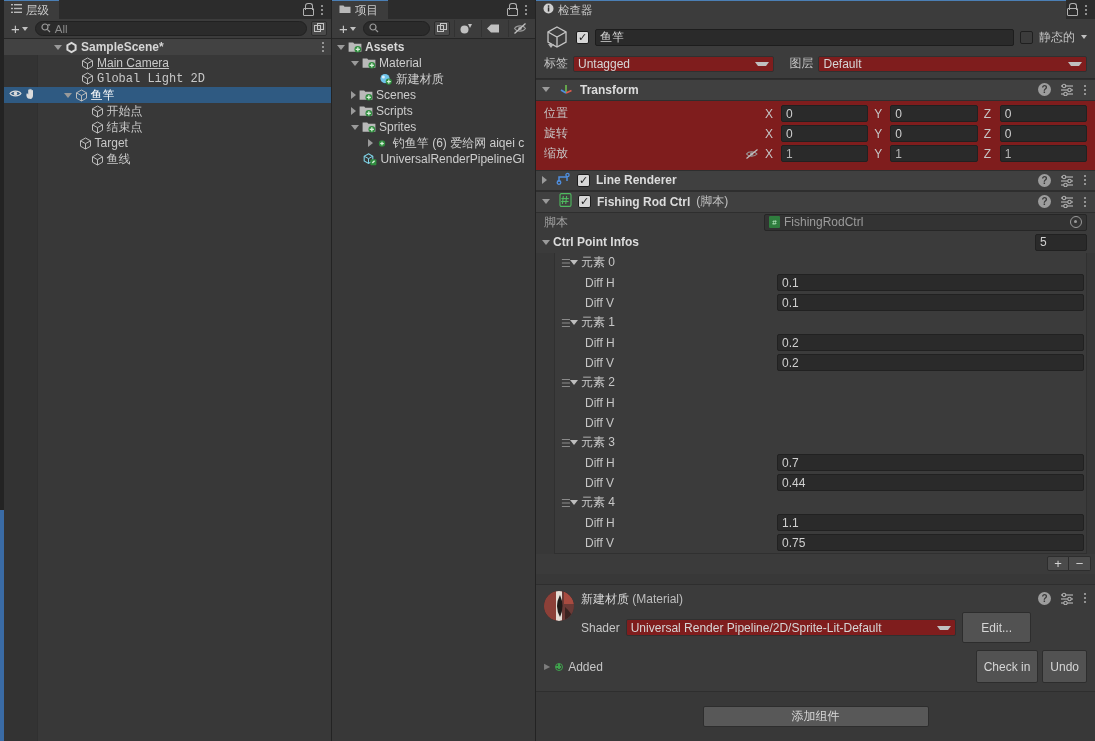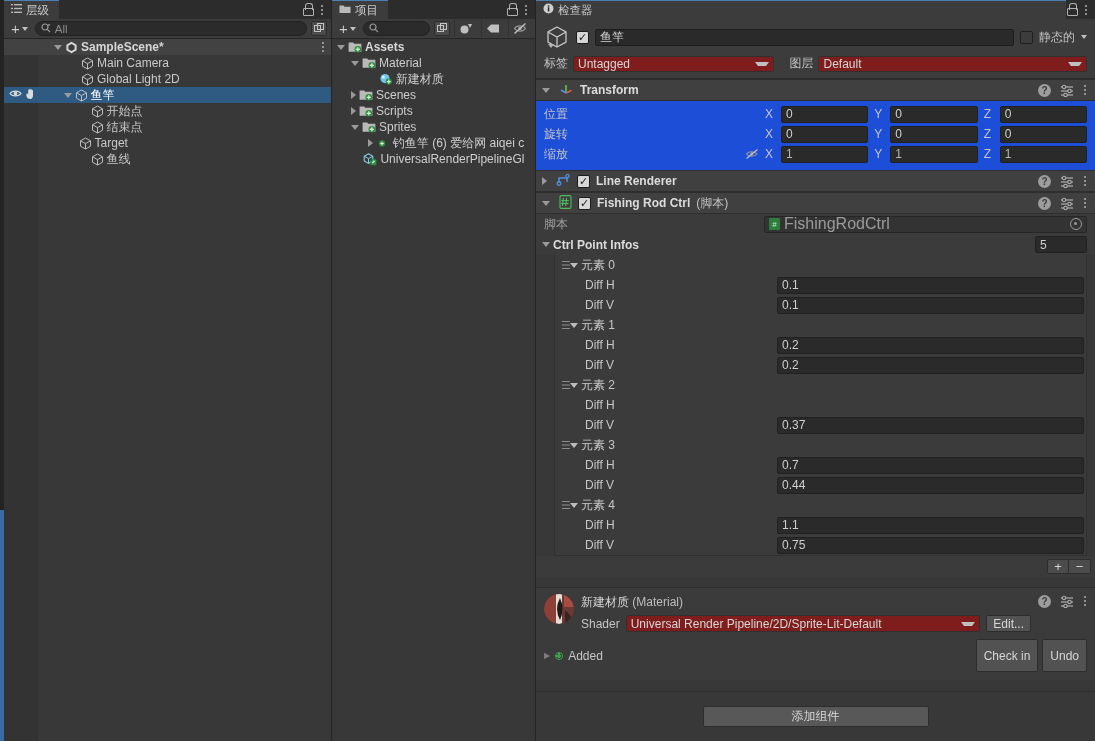--- a/index.html
+++ b/index.html
@@ -96,33 +96,33 @@
   .dropdown { height: 16px; background: #7f1d1d; border: 1px solid #303030; border-radius: 2px; display: flex; align-items: center; padding: 0 4px; color: #d6d6d6; font-size: 12px; position: relative; cursor: pointer; min-width: 0; }
   .dropdown .dd-caret { margin-left: auto; padding-left: 8px; }
 
   .comp-header { height: 22px; background: #404040; border-top: 1px solid #2e2e2e; border-bottom: 1px solid #2e2e2e; display: flex; align-items: center; gap: 6px; padding: 0 8px 0 6px; }
   .comp-title { font-weight: bold; font-size: 12px; color: #dcdcdc; }
   .comp-sub { font-size: 12px; color: #c2c2c2; font-weight: normal; }
   .comp-icons { margin-left: auto; display: flex; align-items: center; gap: 9px; }
   .q-ic { width: 13px; height: 13px; border-radius: 50%; background: #9d9d9d; color: #3a3a3a; font-size: 10px; font-weight: bold; display: flex; align-items: center; justify-content: center; cursor: pointer; }
   .pre-ic { width: 14px; height: 13px; cursor: pointer; }
 
-  .comp-body { background: #1d4ed8; padding: 3px 8px 6px 8px; }
+  .comp-body { background: #7f1d1d; padding: 3px 8px 6px 8px; }
   .xf-row { display: flex; align-items: center; height: 20px; }
   .xf-label { width: 200px; color: #c6c6c6; font-size: 12px; flex: 0 0 200px; }
   .xf-fields { flex: 1; display: flex; align-items: center; gap: 0; }
   .axis { width: 16px; text-align: left; color: #c6c6c6; font-size: 12px; padding-left: 6px; flex: 0 0 22px; }
   .num-field { flex: 1; height: 17px; background: #2a2a2a; border: 1px solid #212121; border-radius: 2px; display: flex; align-items: center; padding: 0 4px; color: #d0d0d0; font-size: 12px; min-width: 0; }
   .num-field.dim { color: #b6b6b6; }
   .link-ic { width: 15px; display: flex; align-items: center; justify-content: center; flex: 0 0 15px; }
 
   .script-row { display: flex; align-items: center; height: 20px; padding: 0 8px 0 8px; background: #3b3b3b; }
   .script-row .lb { width: 220px; color: #a0a0a0; font-size: 12px; flex: 0 0 220px; }
   .obj-field { flex: 1; height: 17px; background: #333333; border: 1px solid #262626; border-radius: 2px; display: flex; align-items: center; gap: 4px; padding: 0 4px; min-width: 0; }
-  .obj-field .txt { color: #9b9b9b; font-size: 16px; }
+  .obj-field .txt { color: #9b9b9b; font-size: 12px; }
   .obj-ic { width: 11px; height: 12px; background: #2f7d3e; border-radius: 1px; display: flex; align-items: center; justify-content: center; color: #bff0c8; font-size: 8px; flex: 0 0 11px; }
   .dot-btn { margin-left: auto; width: 12px; height: 12px; border: 1.5px solid #9a9a9a; border-radius: 50%; position: relative; flex: 0 0 12px; cursor: pointer; }
   .dot-btn::after { content: ""; position: absolute; left: 3px; top: 3px; width: 3px; height: 3px; background: #9a9a9a; border-radius: 50%; }
 
   .arr-header { display: flex; align-items: center; height: 21px; padding: 0 8px 0 6px; background: #3b3b3b; }
   .arr-header .ttl { font-weight: bold; font-size: 12px; color: #dcdcdc; }
   .size-field { width: 52px; height: 17px; background: #2a2a2a; border: 1px solid #212121; border-radius: 2px; display: flex; align-items: center; padding: 0 4px; color: #d0d0d0; font-size: 12px; margin-left: auto; flex: 0 0 52px; }
 
   .arr-box { margin: 0 8px 0 18px; border: 1px solid #303030; border-top: none; background: #3b3b3b; }
   .el-row { display: flex; align-items: center; height: 20px; padding-left: 6px; }
@@ -136,21 +136,21 @@
   .pm-btn.r { border-radius: 0 2px 2px 0; border-left: none; }
 
   .mat-sec { margin-top: 10px; border-top: 1px solid #2e2e2e; background: #3b3b3b; padding: 6px 8px 8px 8px; }
   .mat-row { display: flex; align-items: flex-start; gap: 7px; }
   .mat-thumb { width: 30px; height: 30px; border-radius: 50%; flex: 0 0 30px; overflow: hidden; background: #5a3030; }
   .mat-right { flex: 1; min-width: 0; }
   .mat-title { font-size: 12px; color: #bdbdbd; }
   .mat-title b { color: #d4d4d4; font-weight: normal; }
   .shader-row { display: flex; align-items: center; gap: 6px; margin-top: 4px; }
   .shader-lbl { color: #c6c6c6; font-size: 12px; }
-  .edit-btn { height: 17px; background: #525252; border: 1px solid #2d2d2d; border-radius: 2px; padding: 0 6px; display: flex; align-items: center; color: #d6d6d6; font-size: 12px; cursor: pointer; flex: 0 0 auto; }
+  .edit-btn { height: 31px; background: #525252; border: 1px solid #2d2d2d; border-radius: 2px; padding: 0 18px; display: flex; align-items: center; color: #d6d6d6; font-size: 12px; cursor: pointer; flex: 0 0 auto; }
   .added-row { display: flex; align-items: center; gap: 5px; margin-top: 7px; }
   .added-dot { width: 8px; height: 8px; border: 1.5px solid #3fa34d; border-radius: 50%; position: relative; flex: 0 0 8px; }
   .added-dot::after { content: ""; position: absolute; left: 1.5px; top: 0.3px; width: 2px; height: 5px; background: #3fa34d; }
   .added-dot::before { content: ""; position: absolute; left: 0; top: 2.2px; width: 5px; height: 2px; background: #3fa34d; }
   .added-txt { color: #c6c6c6; font-size: 12px; }
   .vc-btns { margin-left: auto; display: flex; gap: 4px; }
   .vc-btn { height: 33px; background: #525252; border: 1px solid #2d2d2d; border-radius: 2px; padding: 0 7px; display: flex; align-items: center; color: #d6d6d6; font-size: 12px; cursor: pointer; }
 
   .i-footer { margin-top: auto; background: #383838; border-top: 1px solid #2e2e2e; padding-top: 14px; padding-bottom: 14px; display: flex; justify-content: center; }
   .add-comp { width: 226px; height: 21px; background: #585858; border: 1px solid #2d2d2d; border-radius: 2px; display: flex; align-items: center; justify-content: center; color: #d8d8d8; font-size: 12px; cursor: pointer; }
@@ -225,31 +225,31 @@
                 </svg></span>
               <span class="lbl">SampleScene*</span>
             </div>
             <span class="kebab row-kebab">
               <i></i>
               <i></i>
               <i></i>
             </span>
           </div>
           <div class="h-row">
-            <div style="display: flex; align-items: center; margin-left: 66px;">
+            <div style="display: flex; align-items: center; margin-left: 66px; text-decoration: underline;">
               <span class="tri sp"></span>
               <span class="cube"><svg width="13" height="13" viewBox="0 0 13 13">
                   <path d="M6.5,1 L11.5,3.8 L11.5,9.2 L6.5,12 L1.5,9.2 L1.5,3.8 Z" fill="none" stroke="#bdbdbd" stroke-width="1"></path>
                   <path d="M1.5,3.8 L6.5,6.6 L11.5,3.8 M6.5,6.6 L6.5,12" fill="none" stroke="#bdbdbd" stroke-width="1"></path>
                 </svg></span>
               <span class="lbl">Main Camera</span>
             </div>
           </div>
           <div class="h-row">
-            <div style="display: flex; align-items: center; margin-left: 66px;">
+            <div style="display: flex; margin-left: 66px; font-family: Liberation Mono, monospace;">
               <span class="tri sp"></span>
               <span class="cube"><svg width="13" height="13" viewBox="0 0 13 13">
                   <path d="M6.5,1 L11.5,3.8 L11.5,9.2 L6.5,12 L1.5,9.2 L1.5,3.8 Z" fill="none" stroke="#bdbdbd" stroke-width="1"></path>
                   <path d="M1.5,3.8 L6.5,6.6 L11.5,3.8 M6.5,6.6 L6.5,12" fill="none" stroke="#bdbdbd" stroke-width="1"></path>
                 </svg></span>
               <span class="lbl">Global Light 2D</span>
             </div>
           </div>
           <div class="h-row sel">
             <span class="vis">
@@ -697,21 +697,20 @@
           <div class="el-row">
             <span class="drag-h">☰</span>
             <span class="tri" style="border-top-color:#bdbdbd;"></span>
             <span class="ttl">元素 2</span>
           </div>
           <div class="fld-row">
             <span class="fl">Diff H</span>
           </div>
           <div class="fld-row">
             <span class="fl">Diff V</span>
-            <span class="num-field">0.37</span>
           </div>
           <div class="el-row">
             <span class="drag-h">☰</span>
             <span class="tri" style="border-top-color:#bdbdbd;"></span>
             <span class="ttl">元素 3</span>
           </div>
           <div class="fld-row">
             <span class="fl">Diff H</span>
             <span class="num-field">0.7</span>
           </div>

